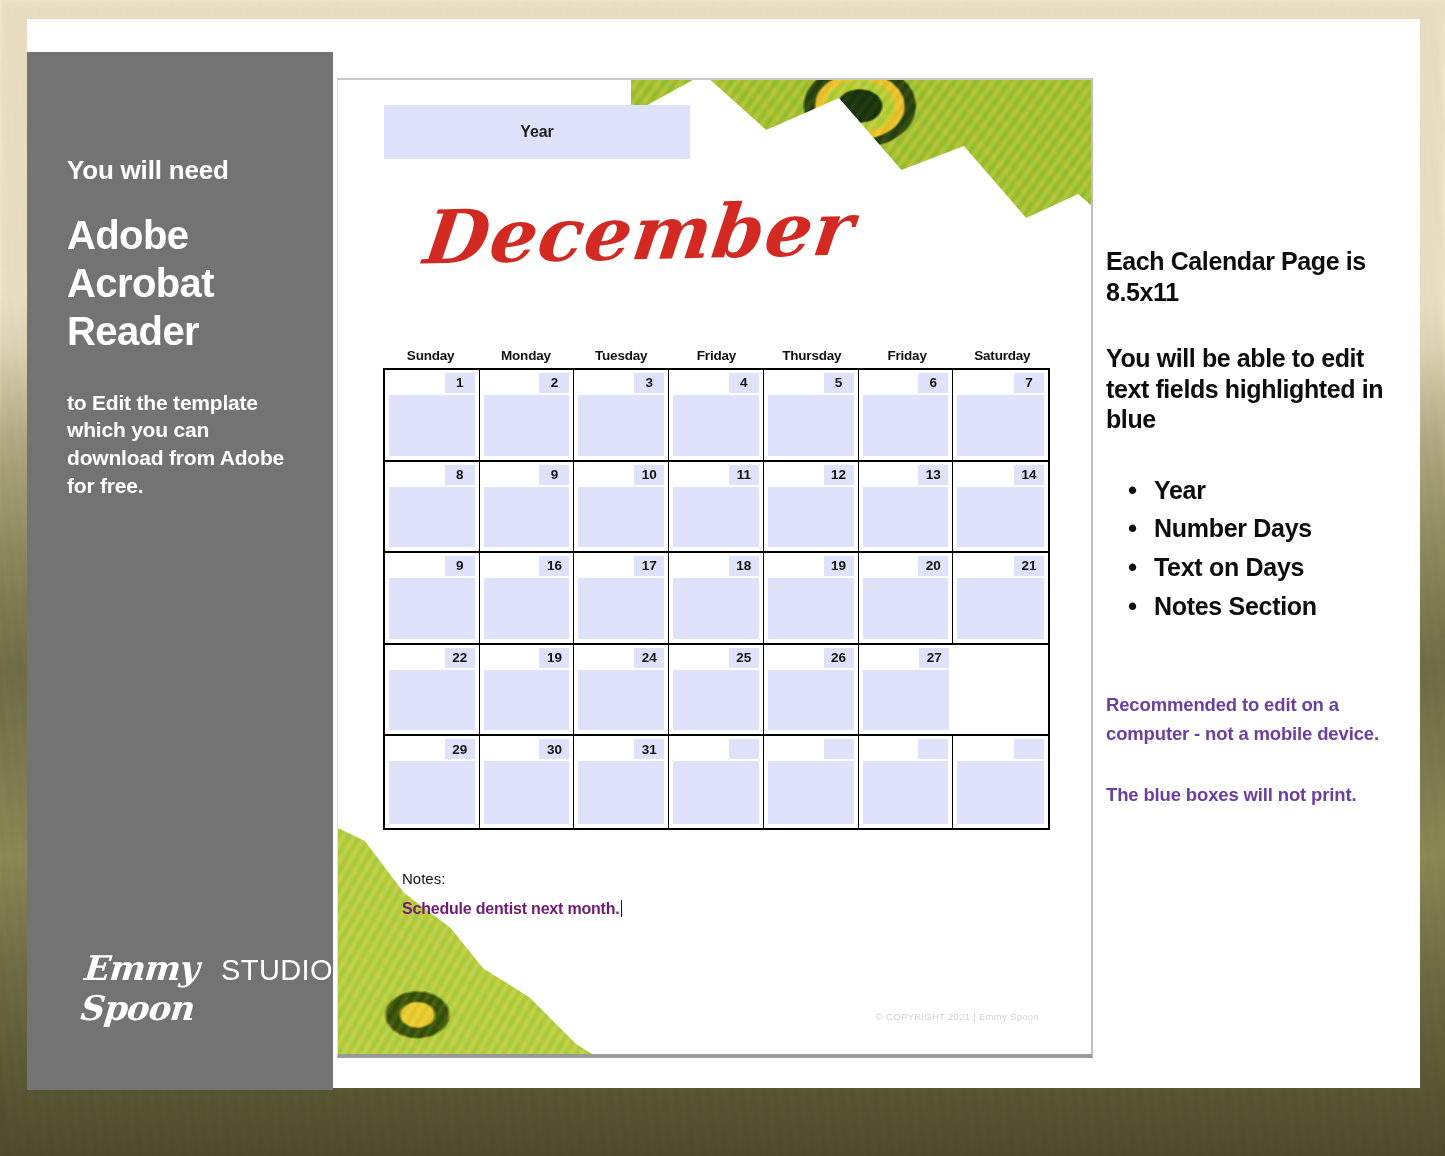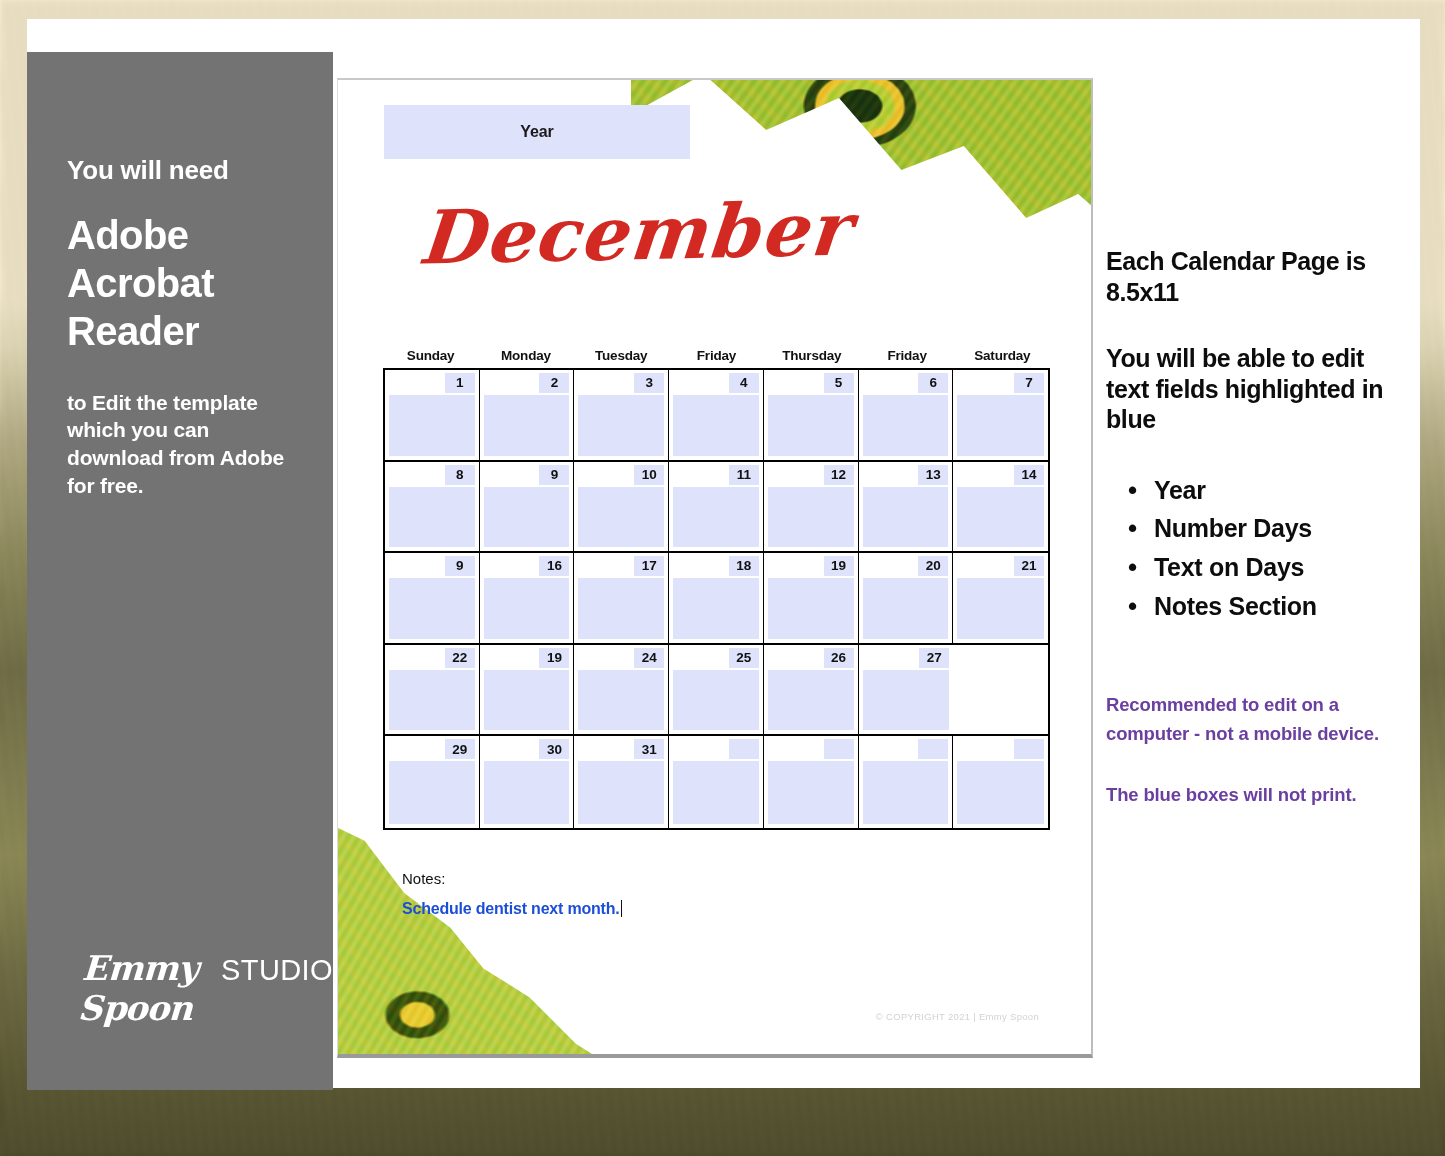--- a/index.html
+++ b/index.html
@@ -290,21 +290,21 @@
     font-size: 15px;
     font-weight: normal;
     color: #111;
   }
   #notes-value {
     position: absolute;
     left: 64px;
     top: 820px;
     font-size: 16px;
     font-weight: bold;
-    color: #1d4ed8;
+    color: #701a75;
     letter-spacing: -0.2px;
     white-space: nowrap;
   }
   #notes-caret {
     display: inline-block;
     width: 1.5px;
     height: 17px;
     background: #111;
     vertical-align: -3px;
     margin-left: 1px;

